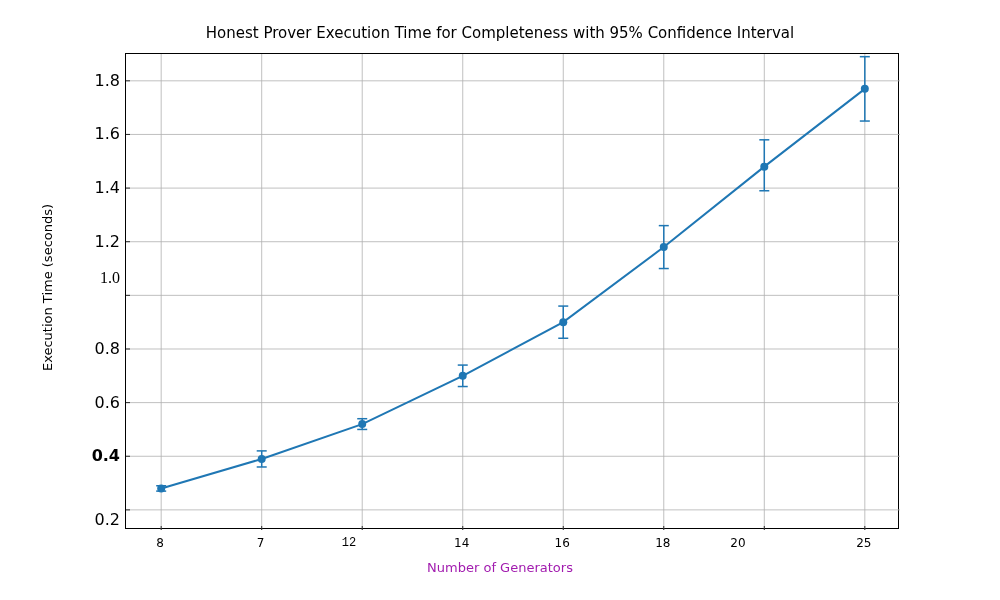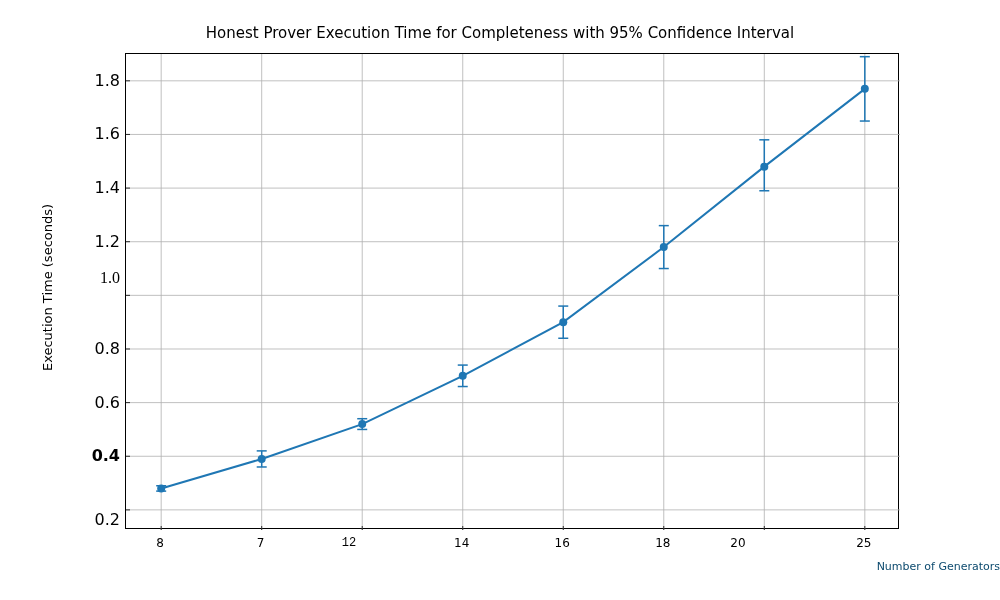--- a/index.html
+++ b/index.html
@@ -36,23 +36,23 @@
     background: #ffffff;
   }
   .plot-area svg {
     display: block;
   }
   .xlabel {
     position: absolute;
     top: 560px;
     left: 0;
     right: 0;
-    text-align: right;
-    font-size: 11px;
-    color: #0c4a6e;
+    text-align: center;
+    font-size: 13px;
+    color: #a21caf;
   }
   .ylabel {
     position: absolute;
     left: 38px;
     top: 0;
     bottom: 0;
     width: 20px;
     display: flex;
     align-items: center;
     justify-content: center;

